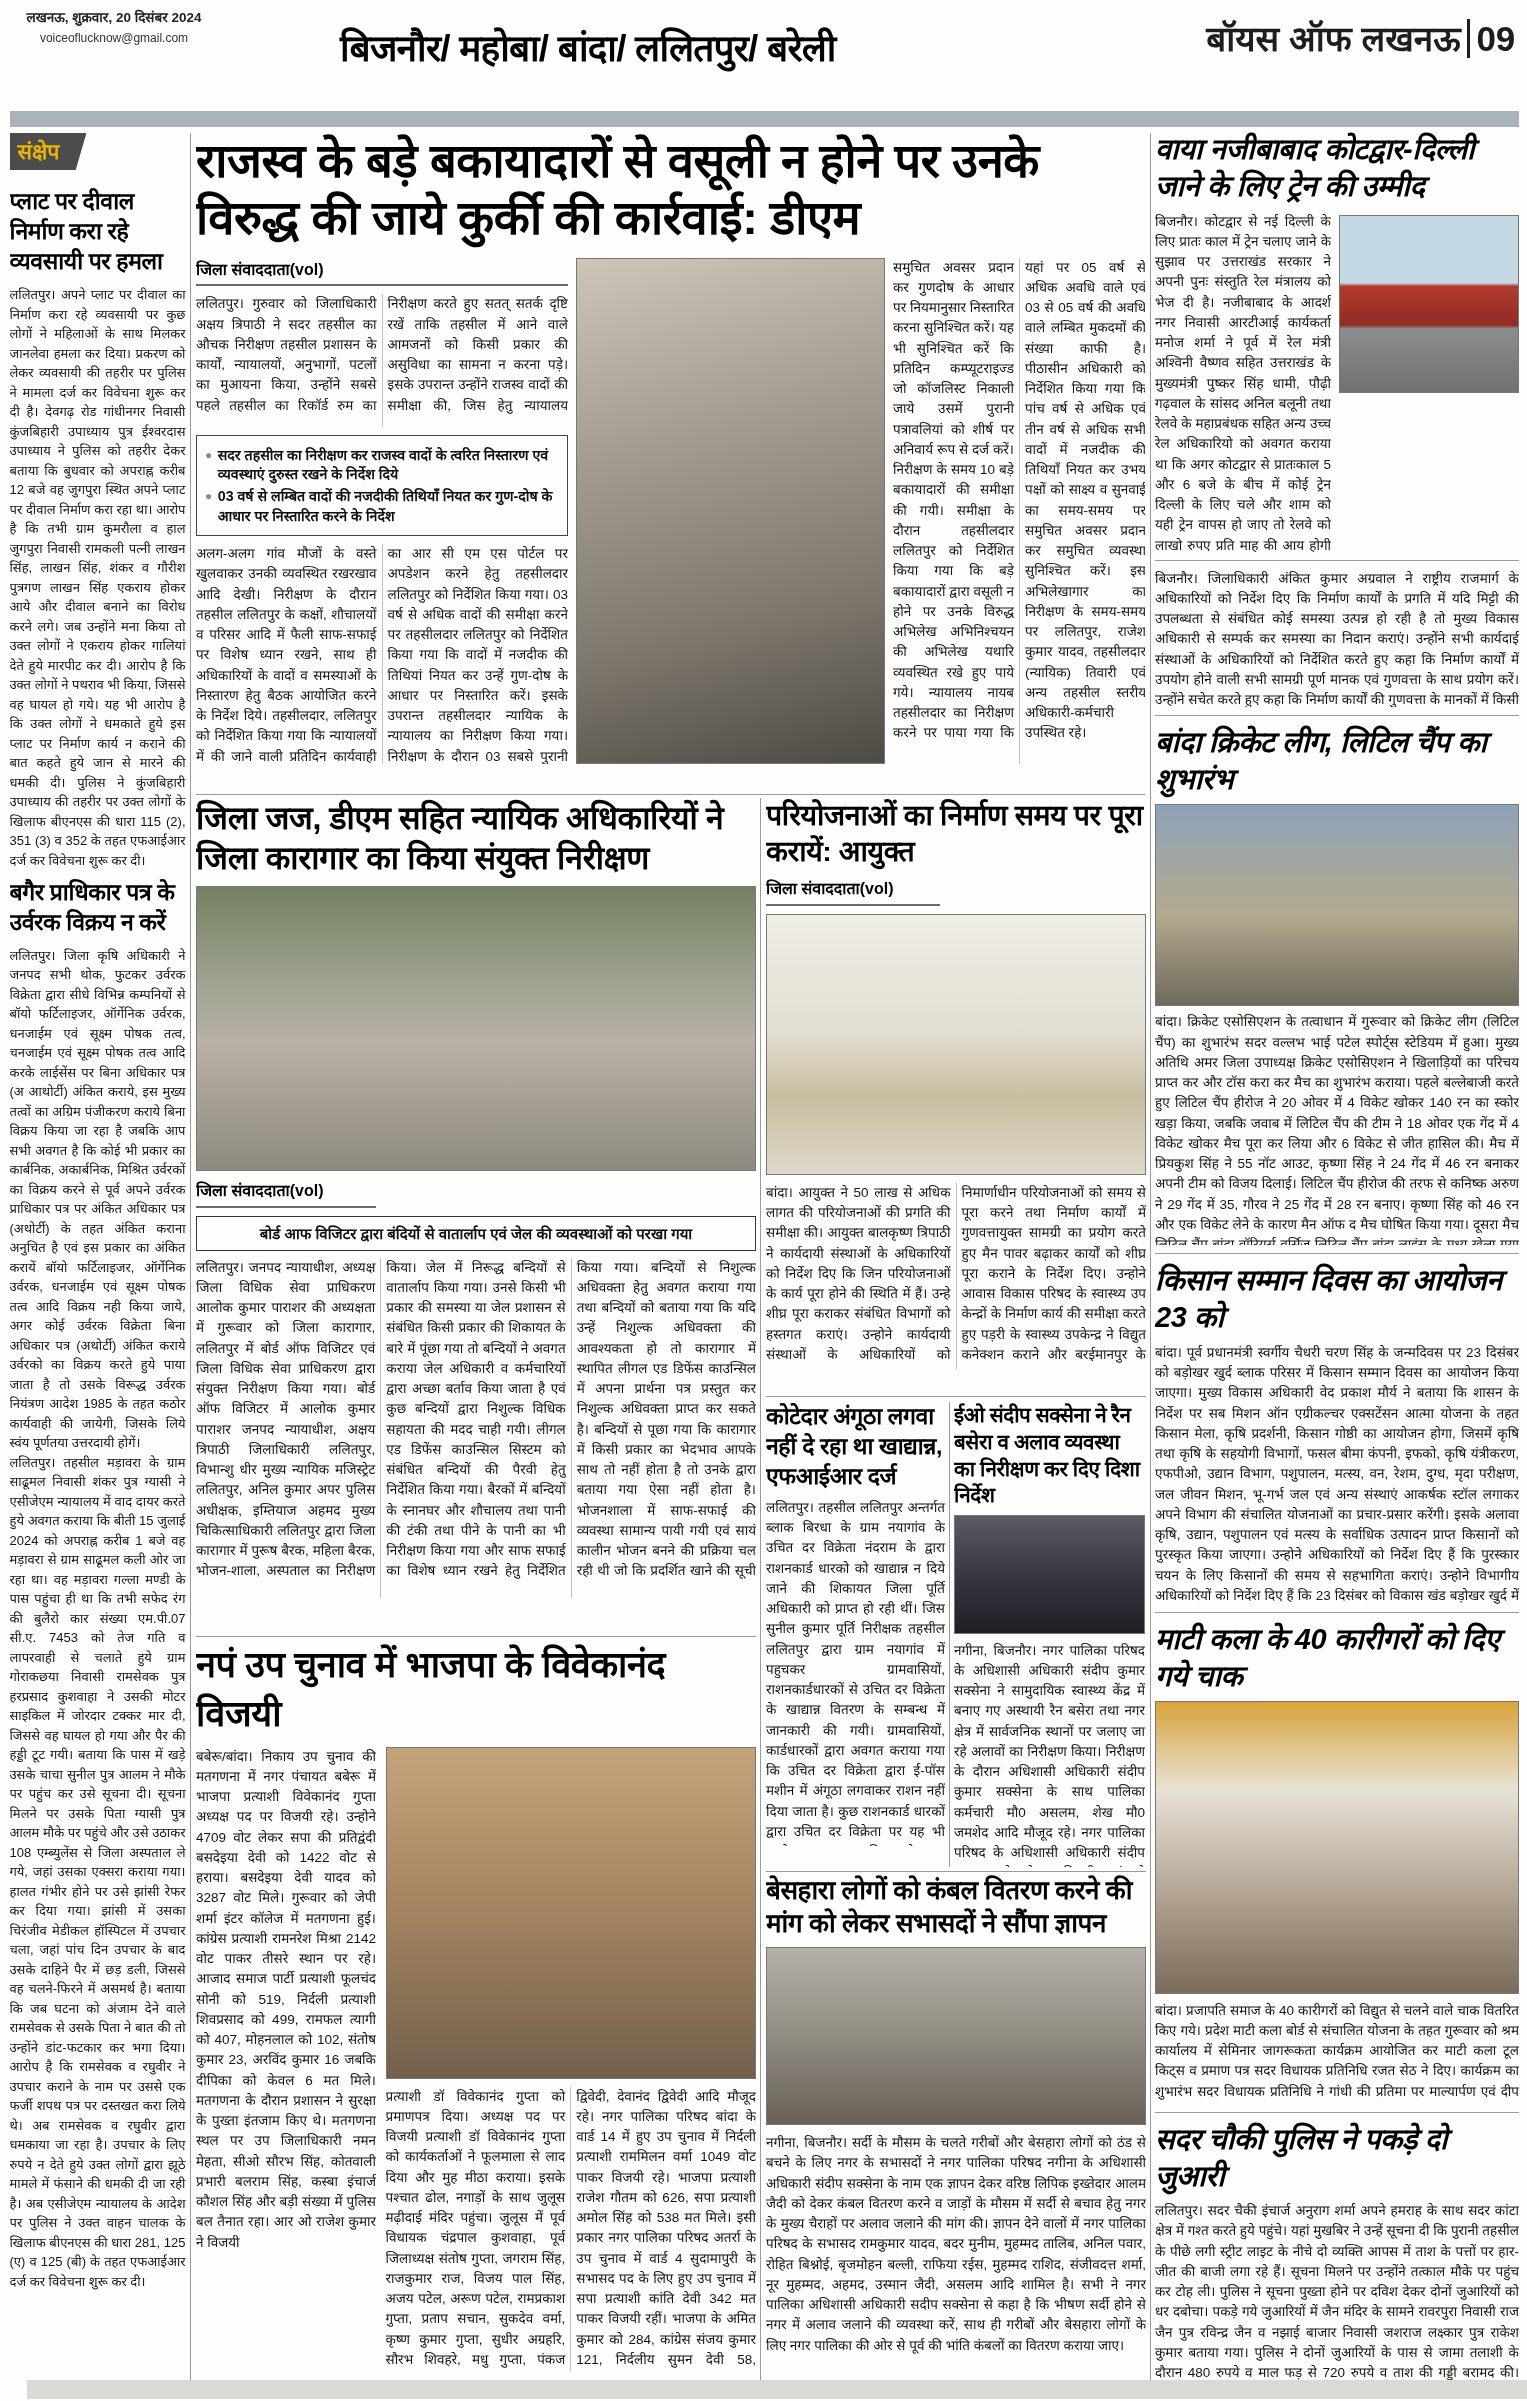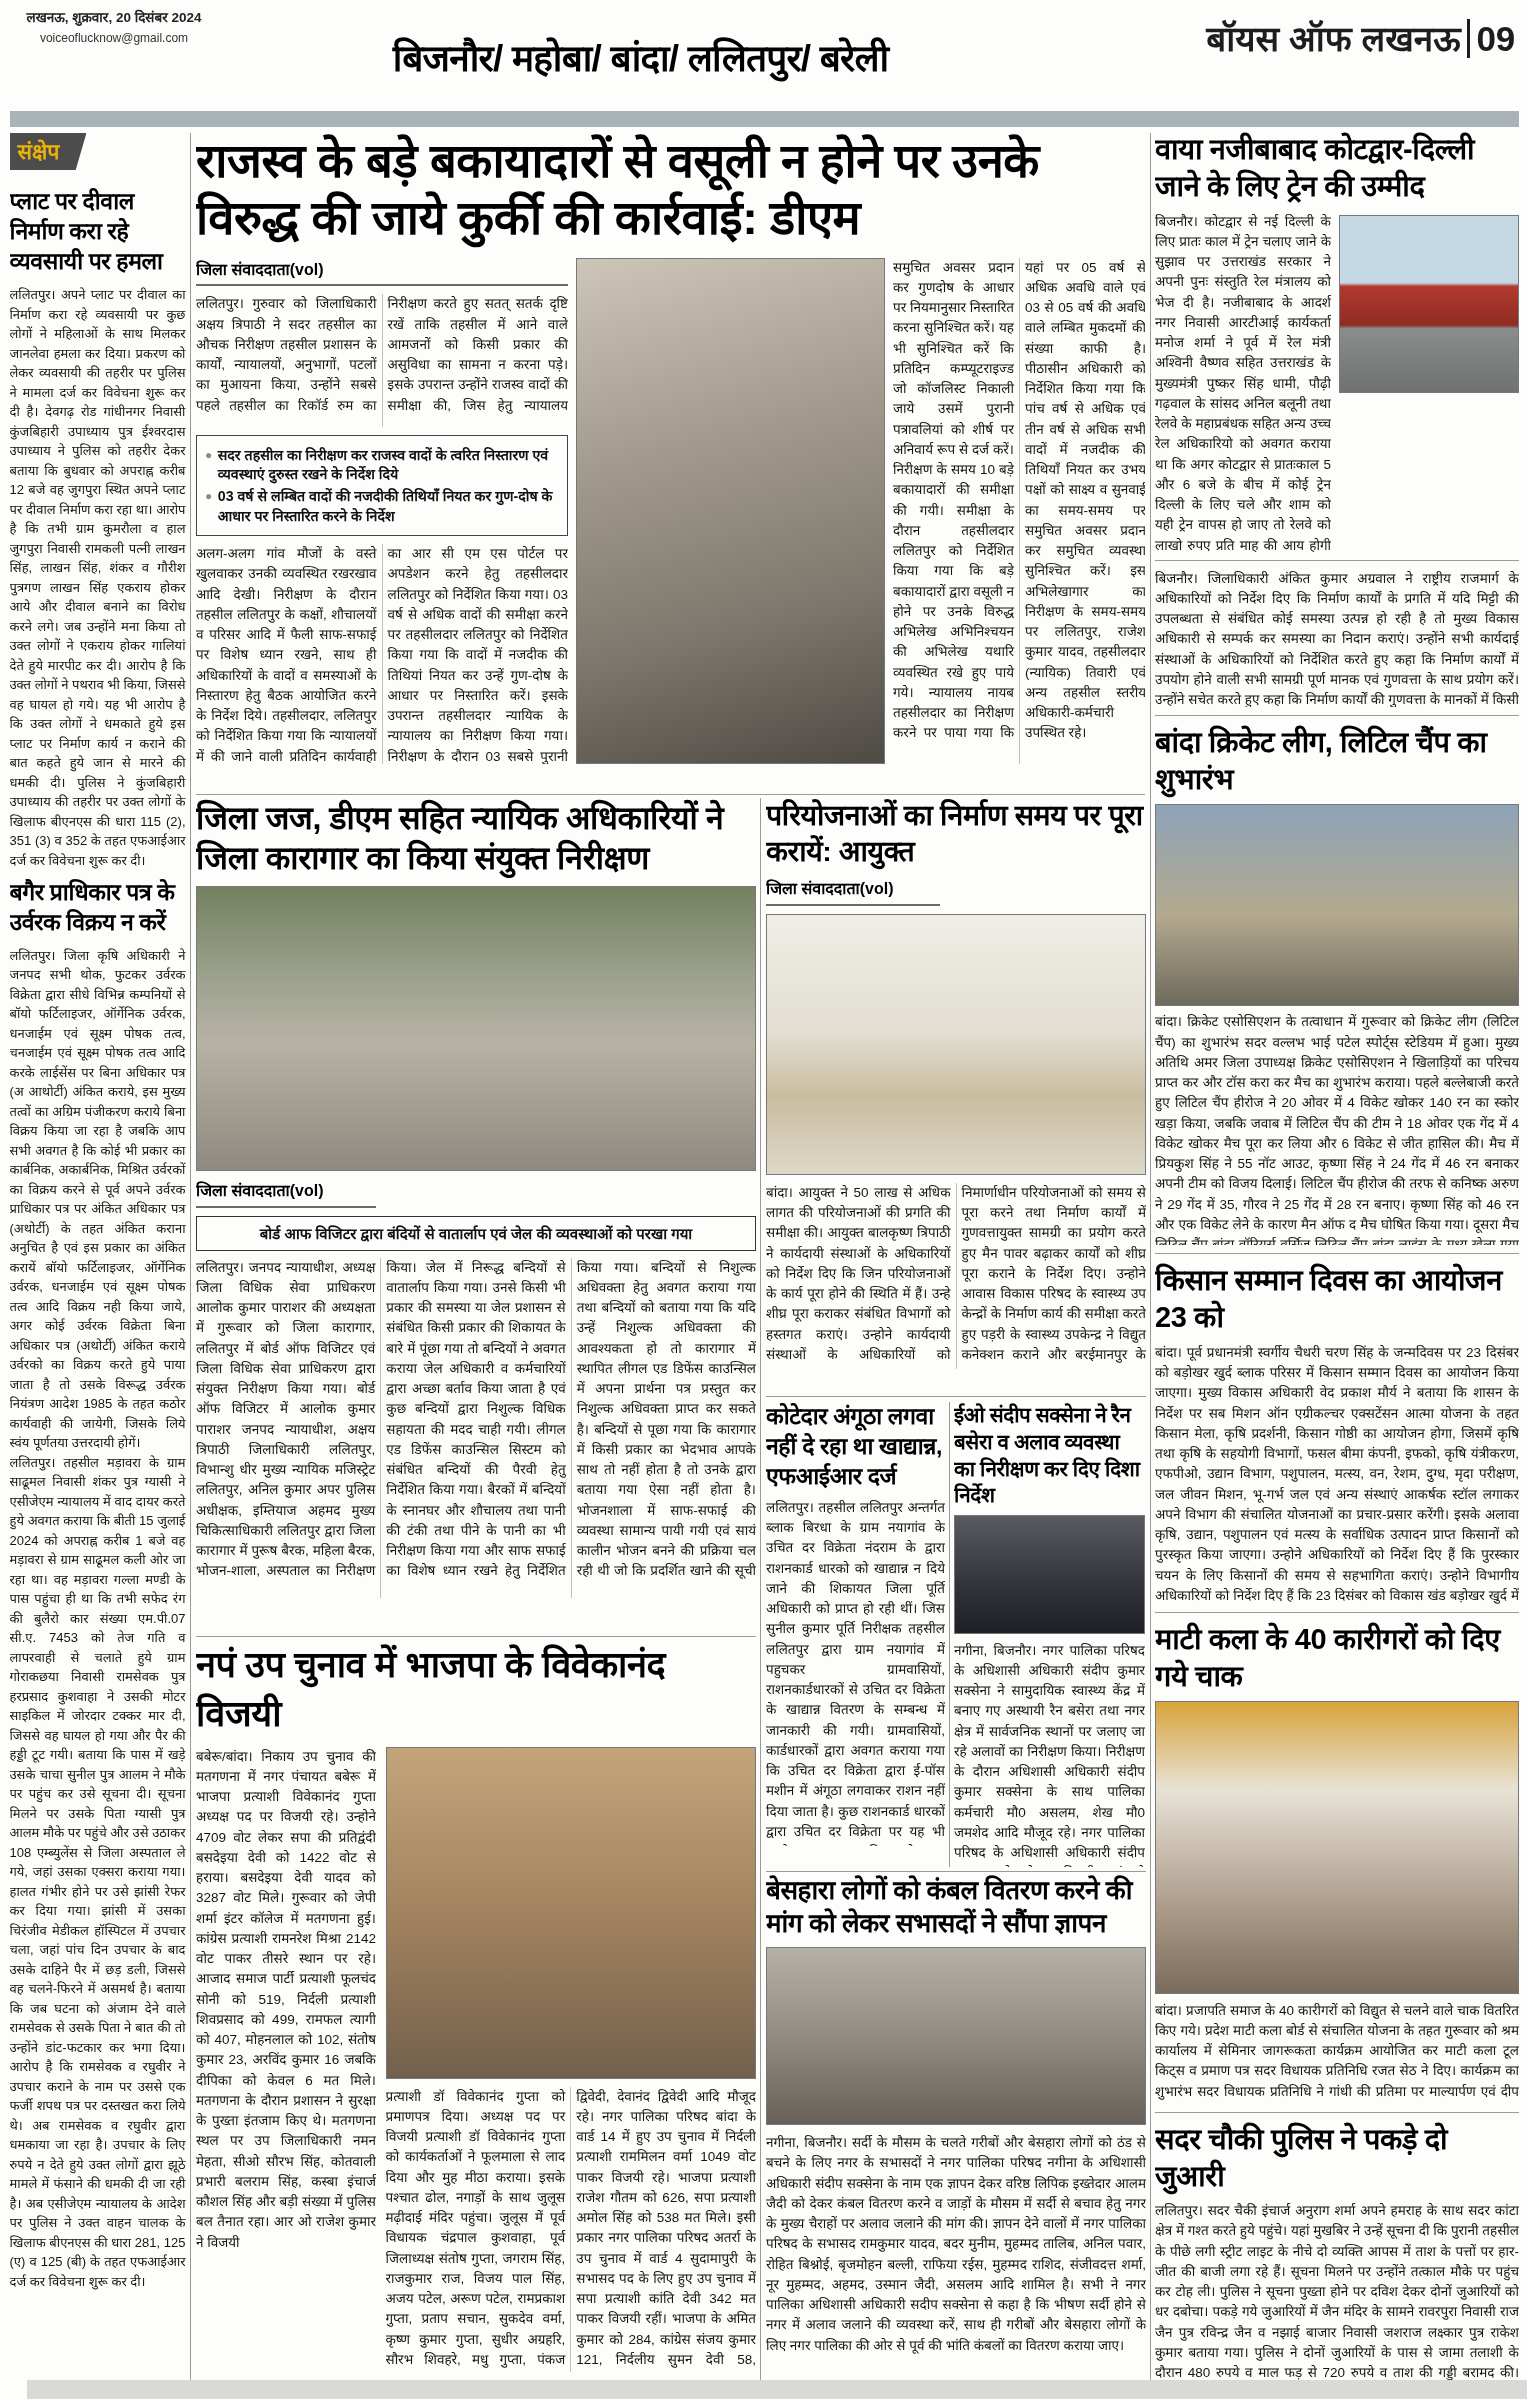--- a/index.html
+++ b/index.html
@@ -6,21 +6,21 @@
   *{box-sizing:border-box;}
   .page{
     position:relative;width:1528px;height:2401px;margin:0 auto;
     background:#fdfdfb;color:#111;
     font-family:"Liberation Sans","DejaVu Sans",sans-serif;
     overflow:hidden;
   }
   
   .mast-date{position:absolute;left:11px;top:8px;width:206px;font-size:13.5px;font-weight:bold;color:#222;line-height:1.5;text-align:center;}
   .mast-email{font-weight:normal;font-size:12px;color:#333;}
-  .mast-regions{position:absolute;left:340px;top:20.6px;width:601px;text-align:center;font-size:37px;font-weight:bold;color:#000;letter-spacing:-0.8px;margin-top:10px;}
+  .mast-regions{position:absolute;left:340px;top:20.6px;width:601px;font-size:37px;font-weight:bold;color:#000;letter-spacing:-0.8px;}
   .mast-brand{position:absolute;right:12.7px;top:14.2px;font-size:35px;font-weight:bold;color:#1d1d1d;white-space:nowrap;}
   .mast-page{border-left:3.2px solid #1d1d1d;margin-left:6.3px;padding-left:6.3px;}
   .topbar{position:absolute;left:9.5px;top:111px;width:1509px;height:16px;background:#a9b3b8;}
   
   .vrule{position:absolute;width:0.8px;background:#9a9a96;}
   .hrule{position:absolute;height:0.8px;background:#9a9a96;}
   
   .body-text{font-size:13.5px;line-height:1.5;text-align:justify;color:#15150f;overflow:hidden;}
   .cols2{column-count:2;column-gap:11px;column-rule:0.8px solid #c2c2bd;}
   .cols3{column-count:3;column-gap:11px;column-rule:0.8px solid #c2c2bd;}
@@ -47,21 +47,21 @@
   .projects{position:absolute;left:766px;top:798px;width:380px;height:593px;overflow:hidden;}
   .kotedar{position:absolute;left:766px;top:1402px;width:179px;height:465px;overflow:hidden;}
   .eo{position:absolute;left:954px;top:1402px;width:191px;height:465px;overflow:hidden;}
   .small-headline{font-size:23px;line-height:1.3;margin-bottom:6.3px;}
   .blanket{position:absolute;left:766px;top:1874px;width:380px;height:508px;overflow:hidden;}
   .poll{position:absolute;left:196px;top:1639px;width:560px;height:744px;overflow:hidden;}
   .poll-grid{display:grid;grid-template-columns:180px 1fr;gap:9.5px;height:633px;}
   
   .rail{position:absolute;left:1155px;top:131px;width:364px;height:2253px;overflow:hidden;}
   .rail-art{padding-bottom:8px;border-bottom:0.8px solid #9a9a96;margin-bottom:8px;}
-  .rail-headline{font-size:29px;line-height:1.28;margin-bottom:6.3px;}
+  .rail-headline{font-size:29px;line-height:1.28;margin-bottom:6.3px;font-style:italic;}
   .bottombar{position:absolute;left:27px;top:2380px;width:1501px;height:19px;background:#d9d9d6;}
   
   .ph-lead{background:linear-gradient(165deg,#cdc6b8 0%,#a49c8e 35%,#7d776d 70%,#4e4a44 100%);}
   .ph-train{background:linear-gradient(180deg,#c5d9e4 0%,#c5d9e4 38%,#b23a2e 40%,#8f2c24 62%,#8a8d8d 64%,#6f7271 100%);}
   .ph-jail{background:linear-gradient(180deg,#74815f 0%,#9aa08c 30%,#b8b2a4 55%,#8f8a80 100%);}
   .ph-meeting{background:linear-gradient(180deg,#efede6 0%,#e2ded2 45%,#c9bda0 70%,#ded8c8 100%);}
   .ph-cricket{background:linear-gradient(180deg,#8ea3b8 0%,#b3a98e 55%,#6e6a5c 100%);}
   .ph-mati{background:linear-gradient(180deg,#d8a33a 0%,#e8e2d6 30%,#a59482 75%,#7a6c5c 100%);}
   .ph-crowd{background:linear-gradient(180deg,#c3a47a 0%,#a3835f 50%,#72604c 100%);}
   .ph-night{background:linear-gradient(180deg,#5a5a62 0%,#32323a 60%,#1f1f26 100%);}

